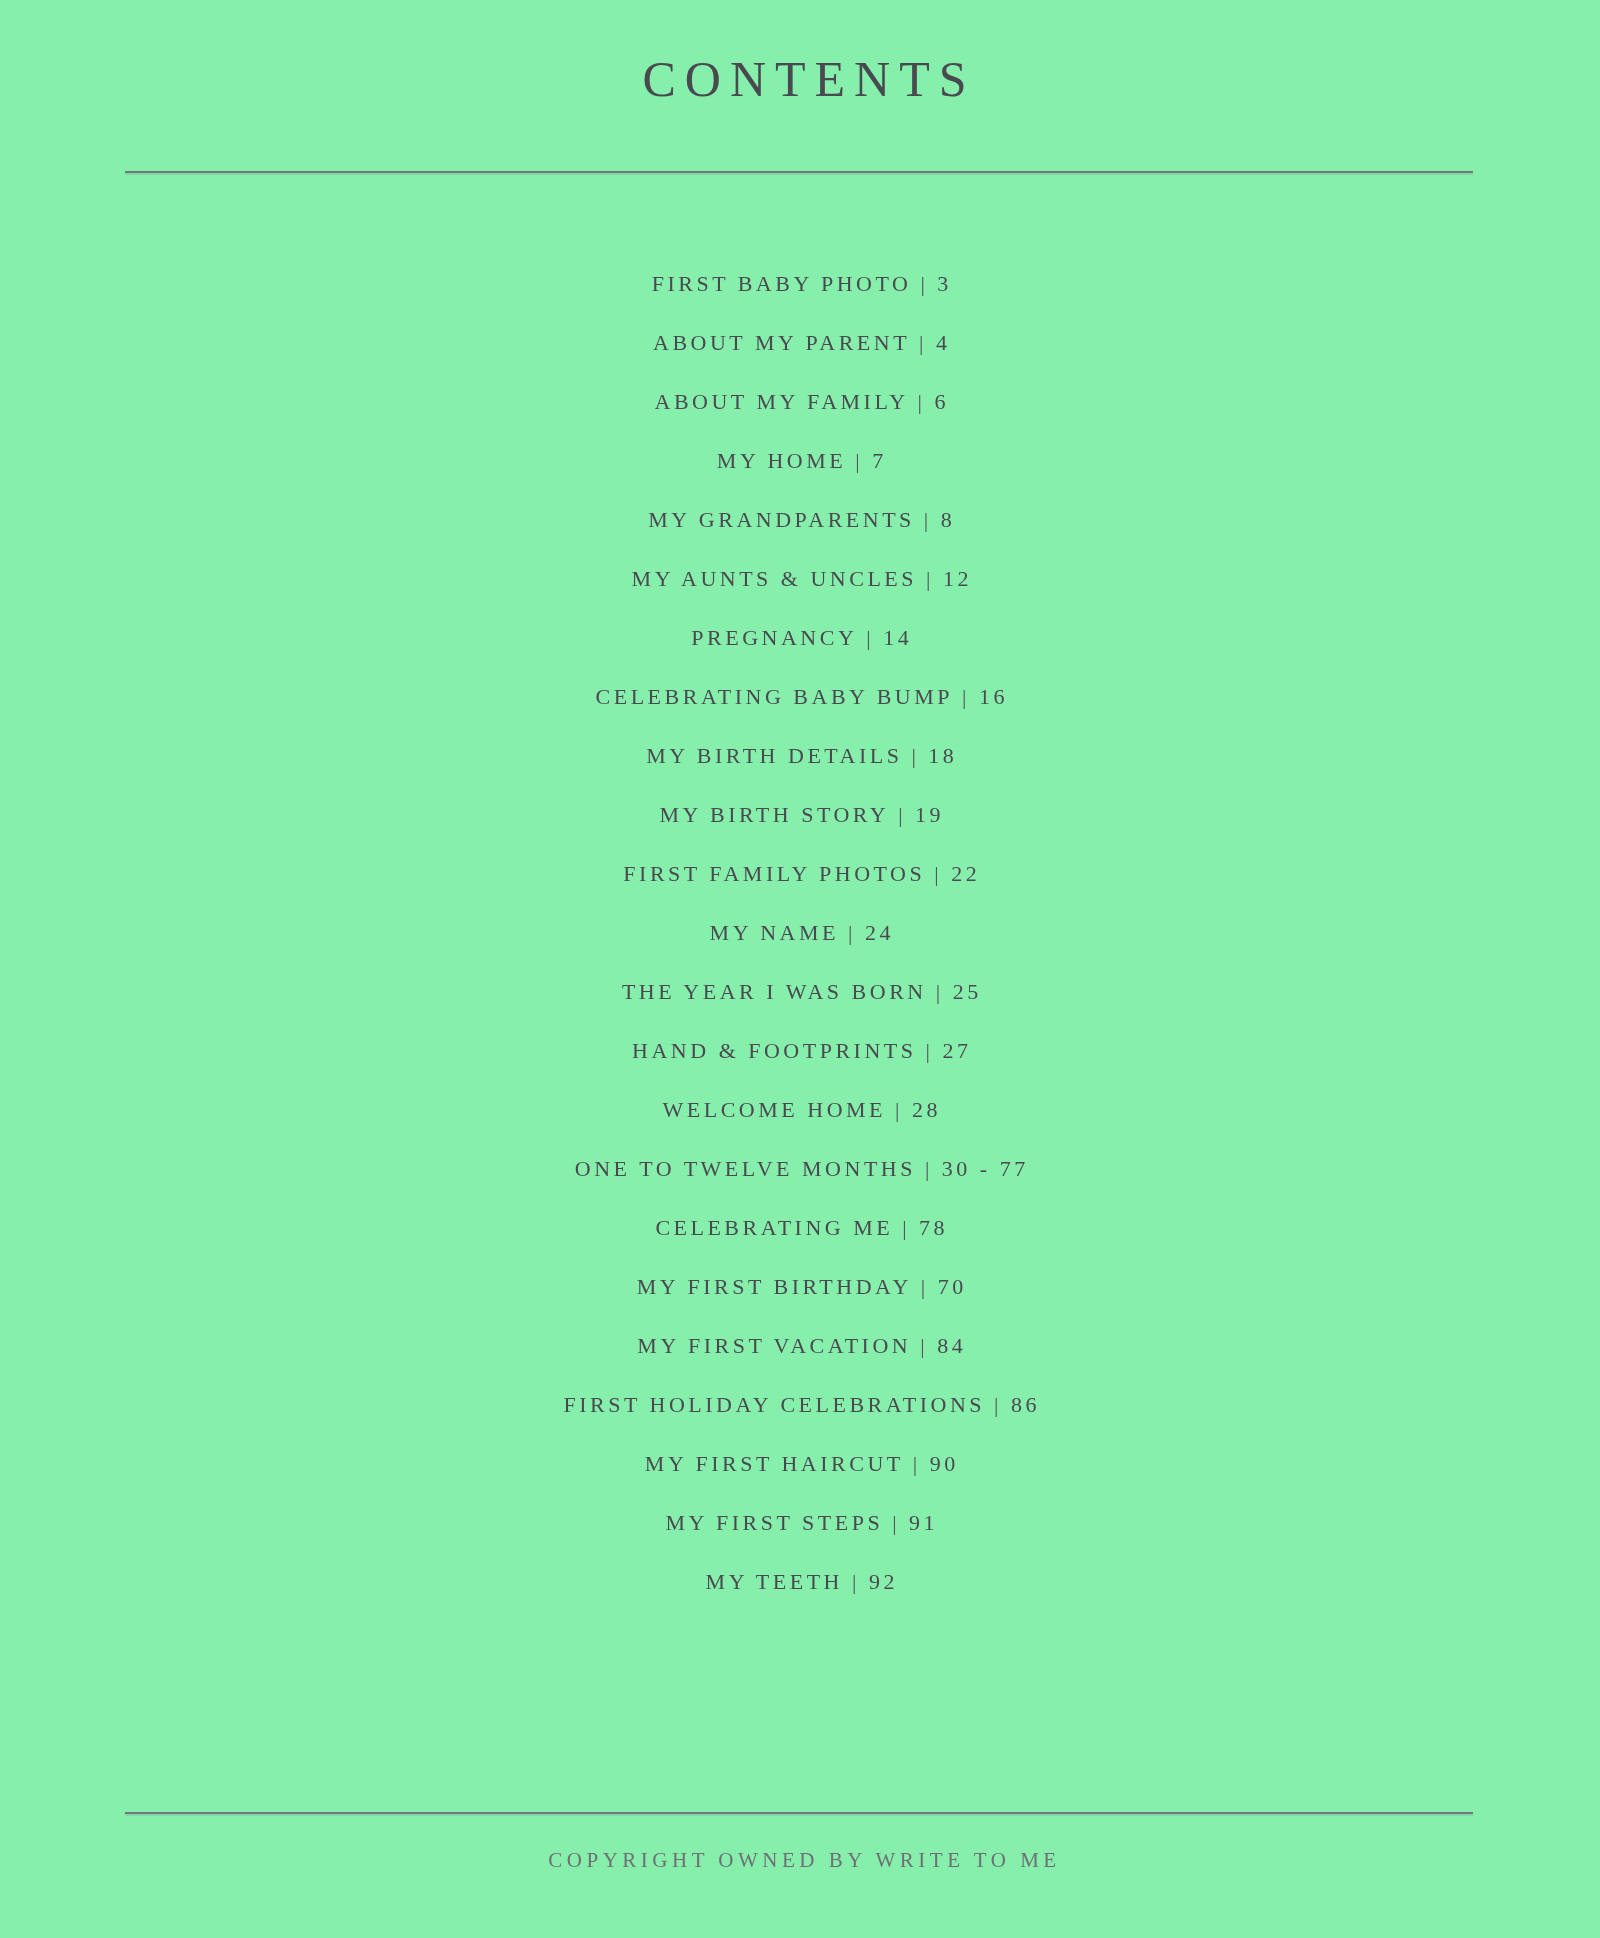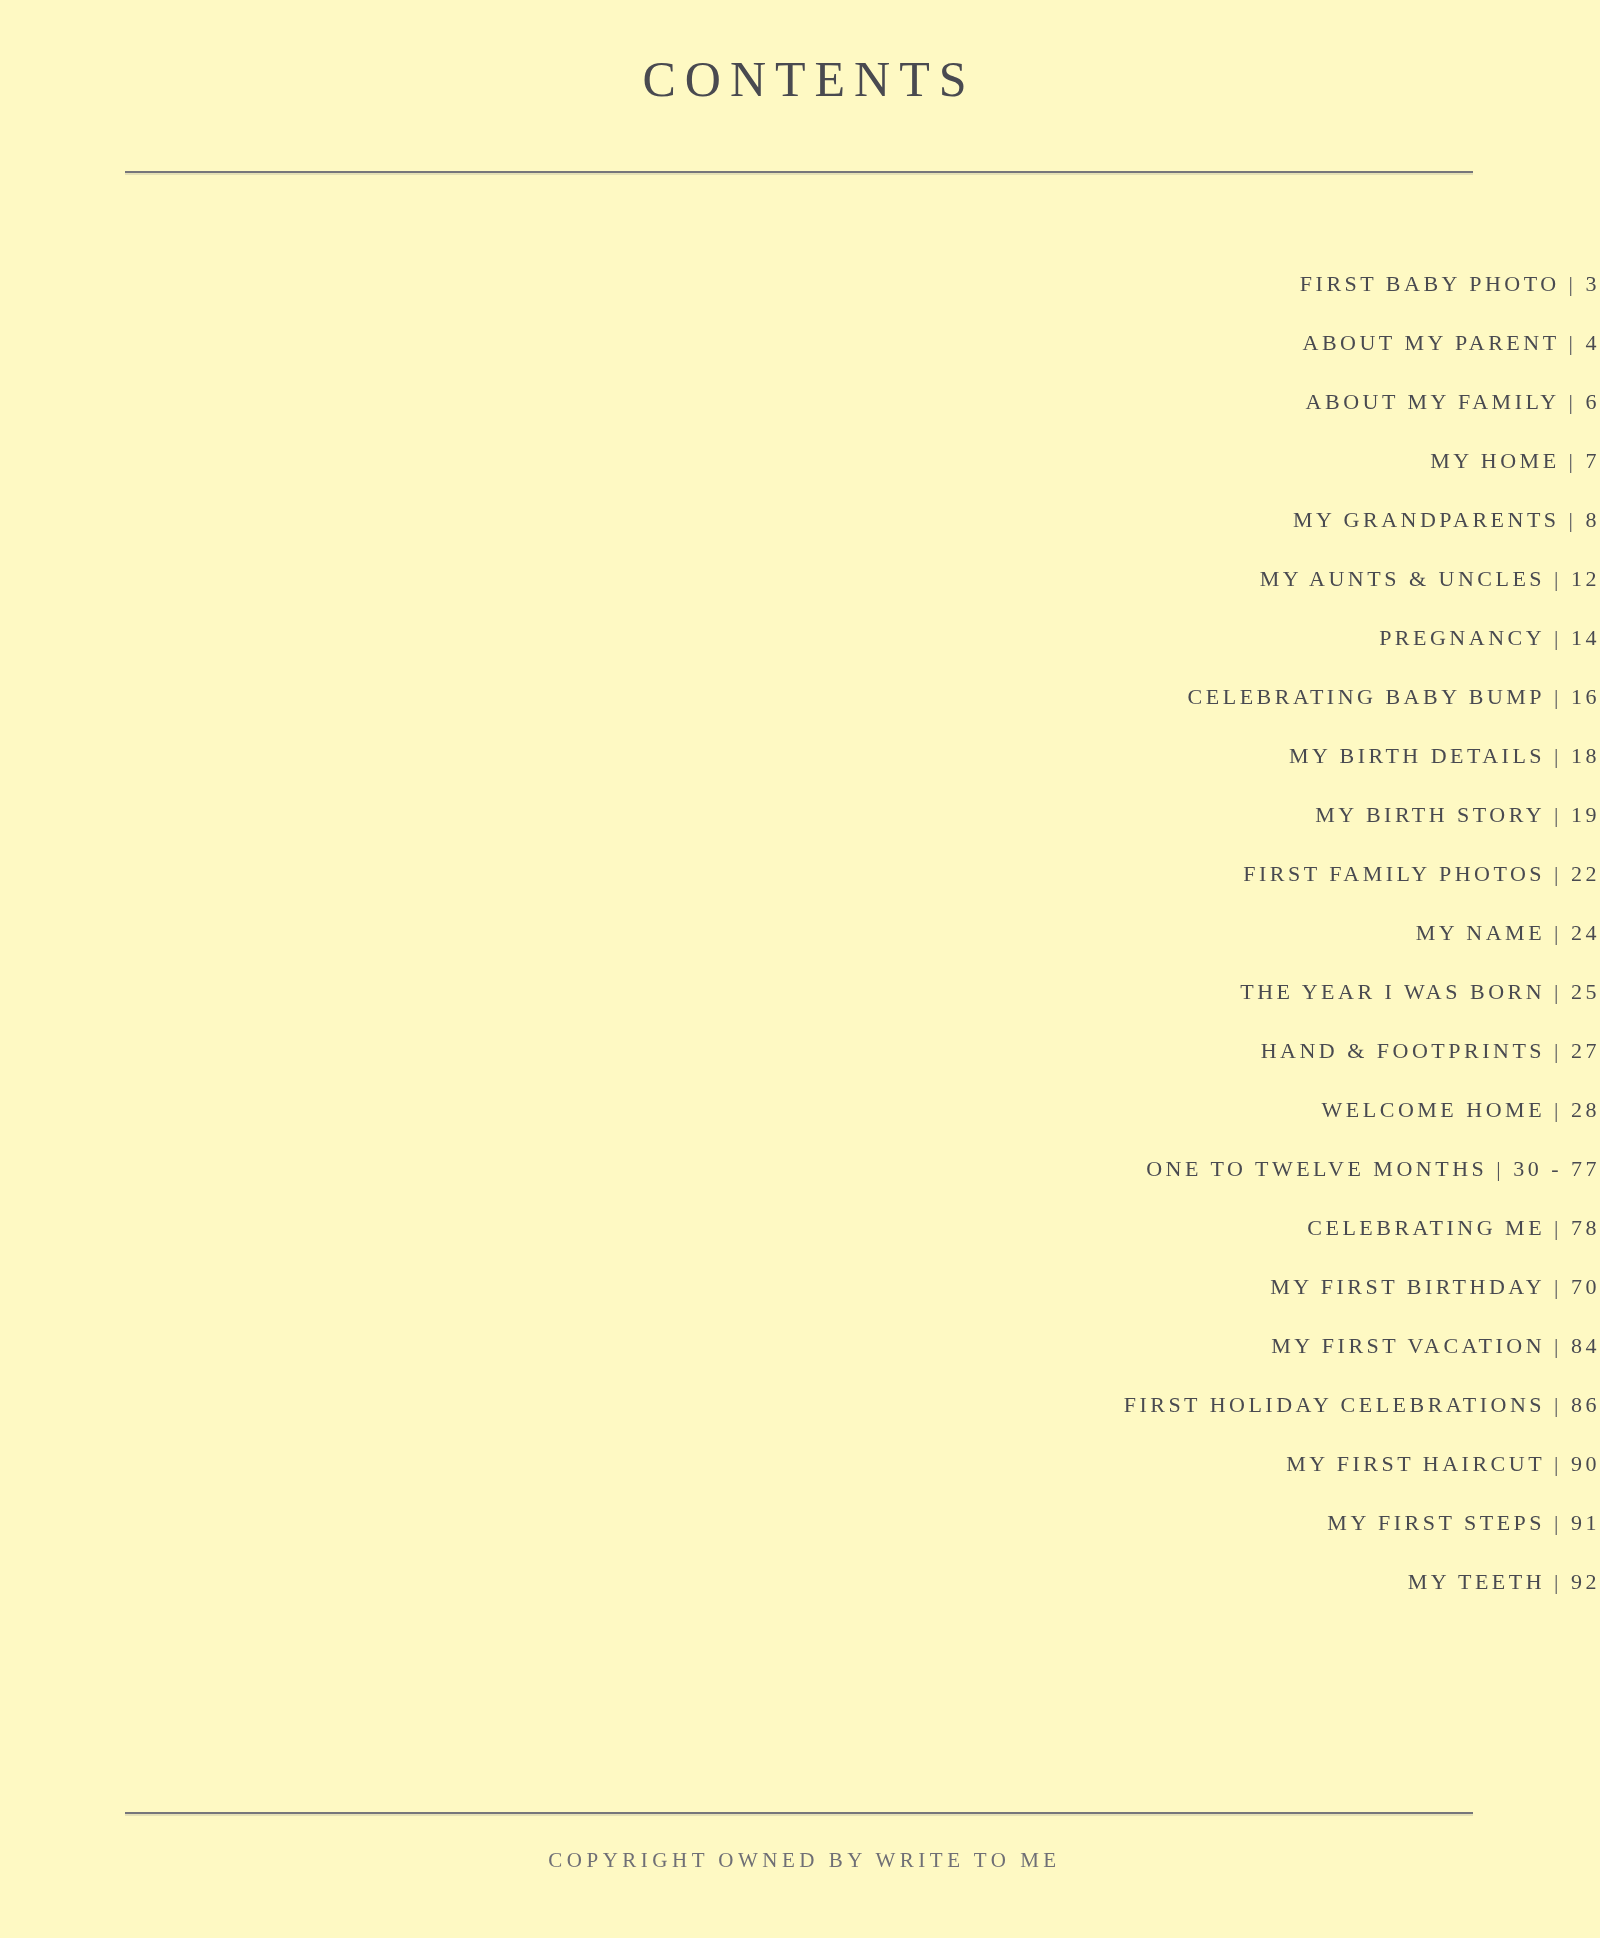--- a/index.html
+++ b/index.html
@@ -10,21 +10,21 @@
   body {
     width: 1600px;
     height: 1938px;
     font-family: "Liberation Serif", serif;
     overflow: hidden;
   }
   .page {
     position: relative;
     width: 1600px;
     height: 1938px;
-    background: #fef9c3;
+    background: #86efac;
   }
   .page-title {
     position: absolute;
     top: 52px;
     left: 0;
     width: 100%;
     margin: 0;
     text-align: center;
     font-size: 50px;
     font-weight: 400;
@@ -51,21 +51,20 @@
     text-align: center;
   }
   .toc-item {
     height: 59px;
     line-height: 59px;
     font-size: 22px;
     letter-spacing: 3.5px;
     padding-left: 3.5px; 
     color: #494a50;
     white-space: nowrap;
-    text-align: right;
   }
   .toc-sep {
     margin: 0 9px;
     color: #55565c;
   }
   .page-footer {
     position: absolute;
     top: 1838px;
     left: 0;
     width: 100%;

